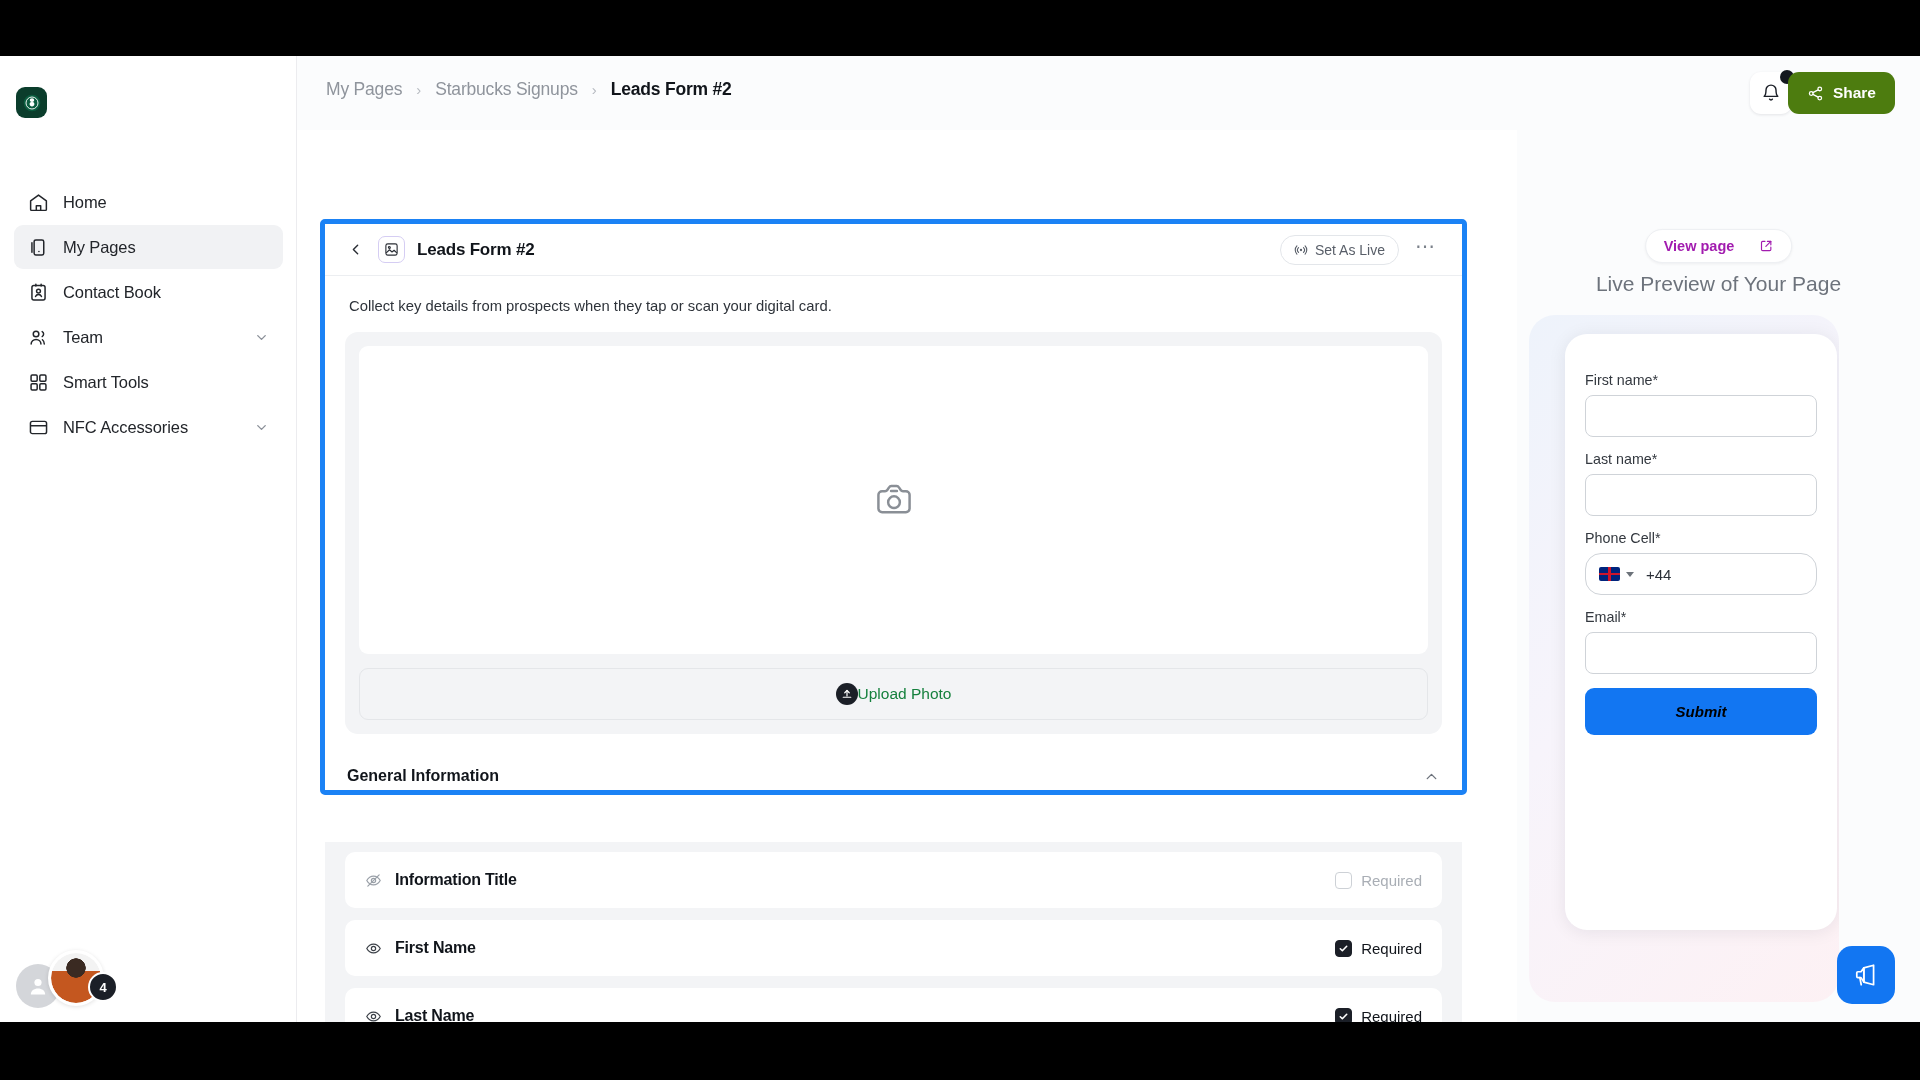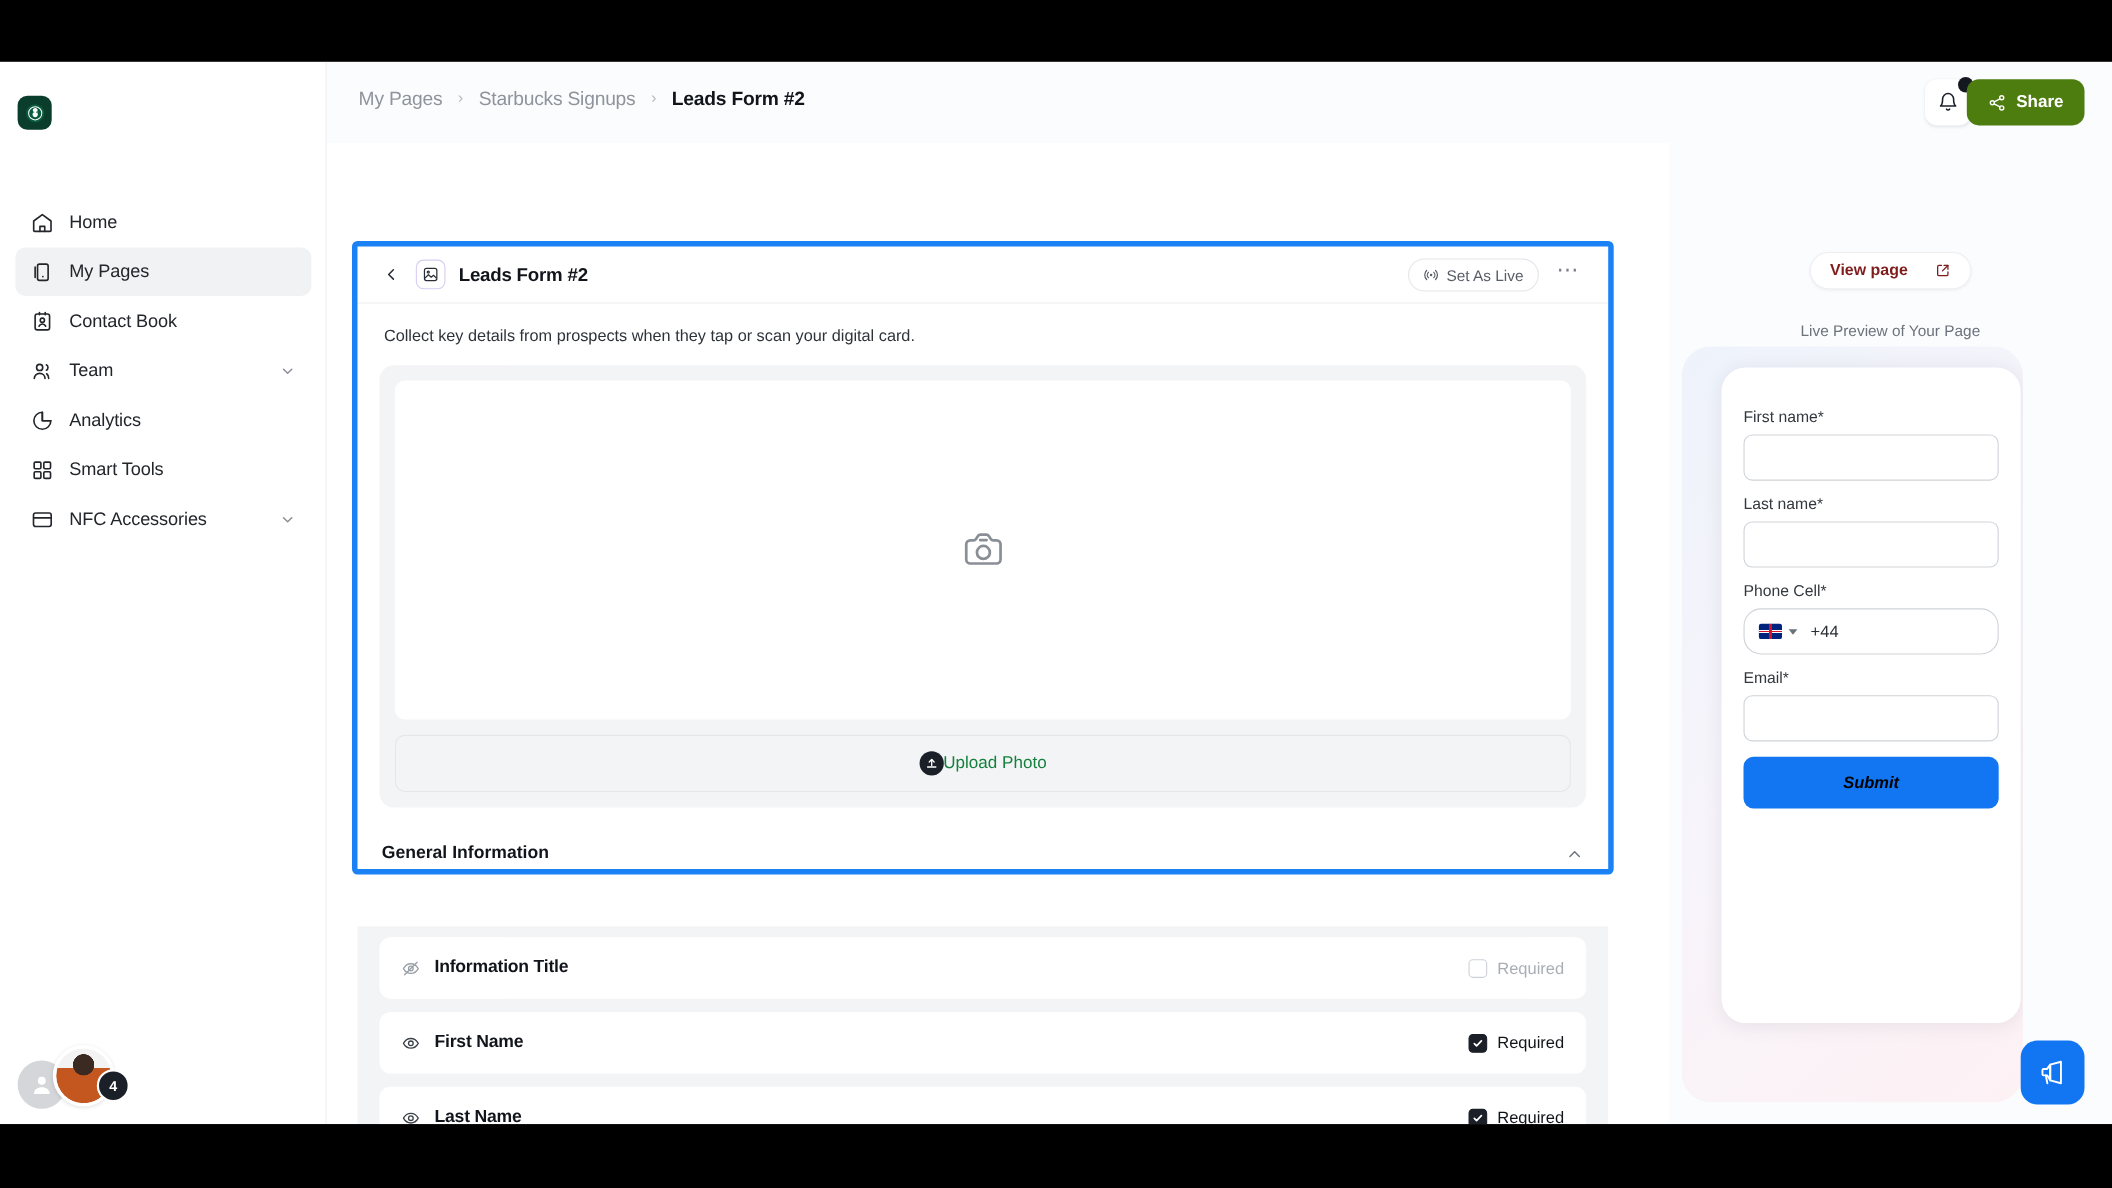--- a/index.html
+++ b/index.html
@@ -147,24 +147,24 @@
   .cb { width: 17px; height: 17px; border-radius: 4px; border: 1.6px solid #cdd1d6; background:#fff; display:flex; align-items:center; justify-content:center;}
   .cb.on { background:#1b1f27; border-color:#1b1f27; color:#fff; }
   .req-lbl { color:#a9aeb5; }
   .req.on .req-lbl { color:#11151b; }
 
   
   .preview { position:absolute; left: 1517px; top: 74px; width: 403px; height: 892px; background:#fbfcfd; }
   .viewpage {
     position:absolute; left: 50%; transform: translateX(-50%); top: 99px; height: 34px; padding: 0 18px;
     border-radius: 18px; background:#fff; border: 1px solid #eef0f3;
-    display:flex; align-items:center; gap: 25px; font-size: 14.5px; font-weight:700; color:#7f1d1d; cursor:pointer;
+    display:flex; align-items:center; gap: 25px; font-size: 14.5px; font-weight:700; color:#a21caf; cursor:pointer;
     box-shadow: 0 1px 3px rgba(16,24,40,.06);
   }
-  .preview-cap { position:absolute; width:100%; top: 162px; text-align:center; font-size: 14px; color:#6d737c; }
+  .preview-cap { position:absolute; width:100%; top: 142px; text-align:center; font-size: 21px; color:#6d737c; }
   .phone-shell {
     position:absolute; left: 12px; top: 185px; width: 310px; height: 687px; border-radius: 26px;
     background: linear-gradient(135deg,#eef3fb 0%, #f7f4fb 45%, #fdf1f4 100%);
     overflow:hidden;
   }
   .phone-card {
     position:absolute; left: 36px; top: 19px; width: 272px; height: 596px; background:#fff;
     border-radius: 22px; box-shadow: 0 2px 18px rgba(16,24,40,.08); padding: 38px 20px 0 20px;
   }
   .pf-label { font-size: 14.3px; color:#33383f; margin-bottom: 7px; }
@@ -261,29 +261,20 @@
             </svg>
         </span>
         <span class="lbl">Team</span>
         <span class="chev">
           <svg width="15" height="15" viewBox="0 0 24 24" fill="none" stroke="currentColor" stroke-width="2.2" stroke-linecap="round" stroke-linejoin="round">
               <path d="m6 9 6 6 6-6"></path>
             </svg>
         </span>
       </div>
 
-      <div class="nav-item">
-        <span class="ico">
-          <svg width="21" height="21" viewBox="0 0 24 24" fill="none" stroke="currentColor" stroke-width="1.7" stroke-linecap="round" stroke-linejoin="round">
-              <path d="M12 3.2a8.8 8.8 0 1 0 8.8 8.8H12z"></path>
-              <path d="M12 3.2V12h8.8"></path>
-            </svg>
-        </span>
-        <span class="lbl">Analytics</span>
-      </div>
 
       <div class="nav-item">
         <span class="ico">
           <svg width="21" height="21" viewBox="0 0 24 24" fill="none" stroke="currentColor" stroke-width="1.7" stroke-linejoin="round">
               <rect x="3.5" y="3.5" width="7" height="7" rx="1.3"></rect>
               <rect x="13.5" y="3.5" width="7" height="7" rx="1.3"></rect>
               <rect x="3.5" y="13.5" width="7" height="7" rx="1.3"></rect>
               <rect x="13.5" y="13.5" width="7" height="7" rx="1.3"></rect>
             </svg>
         </span>

